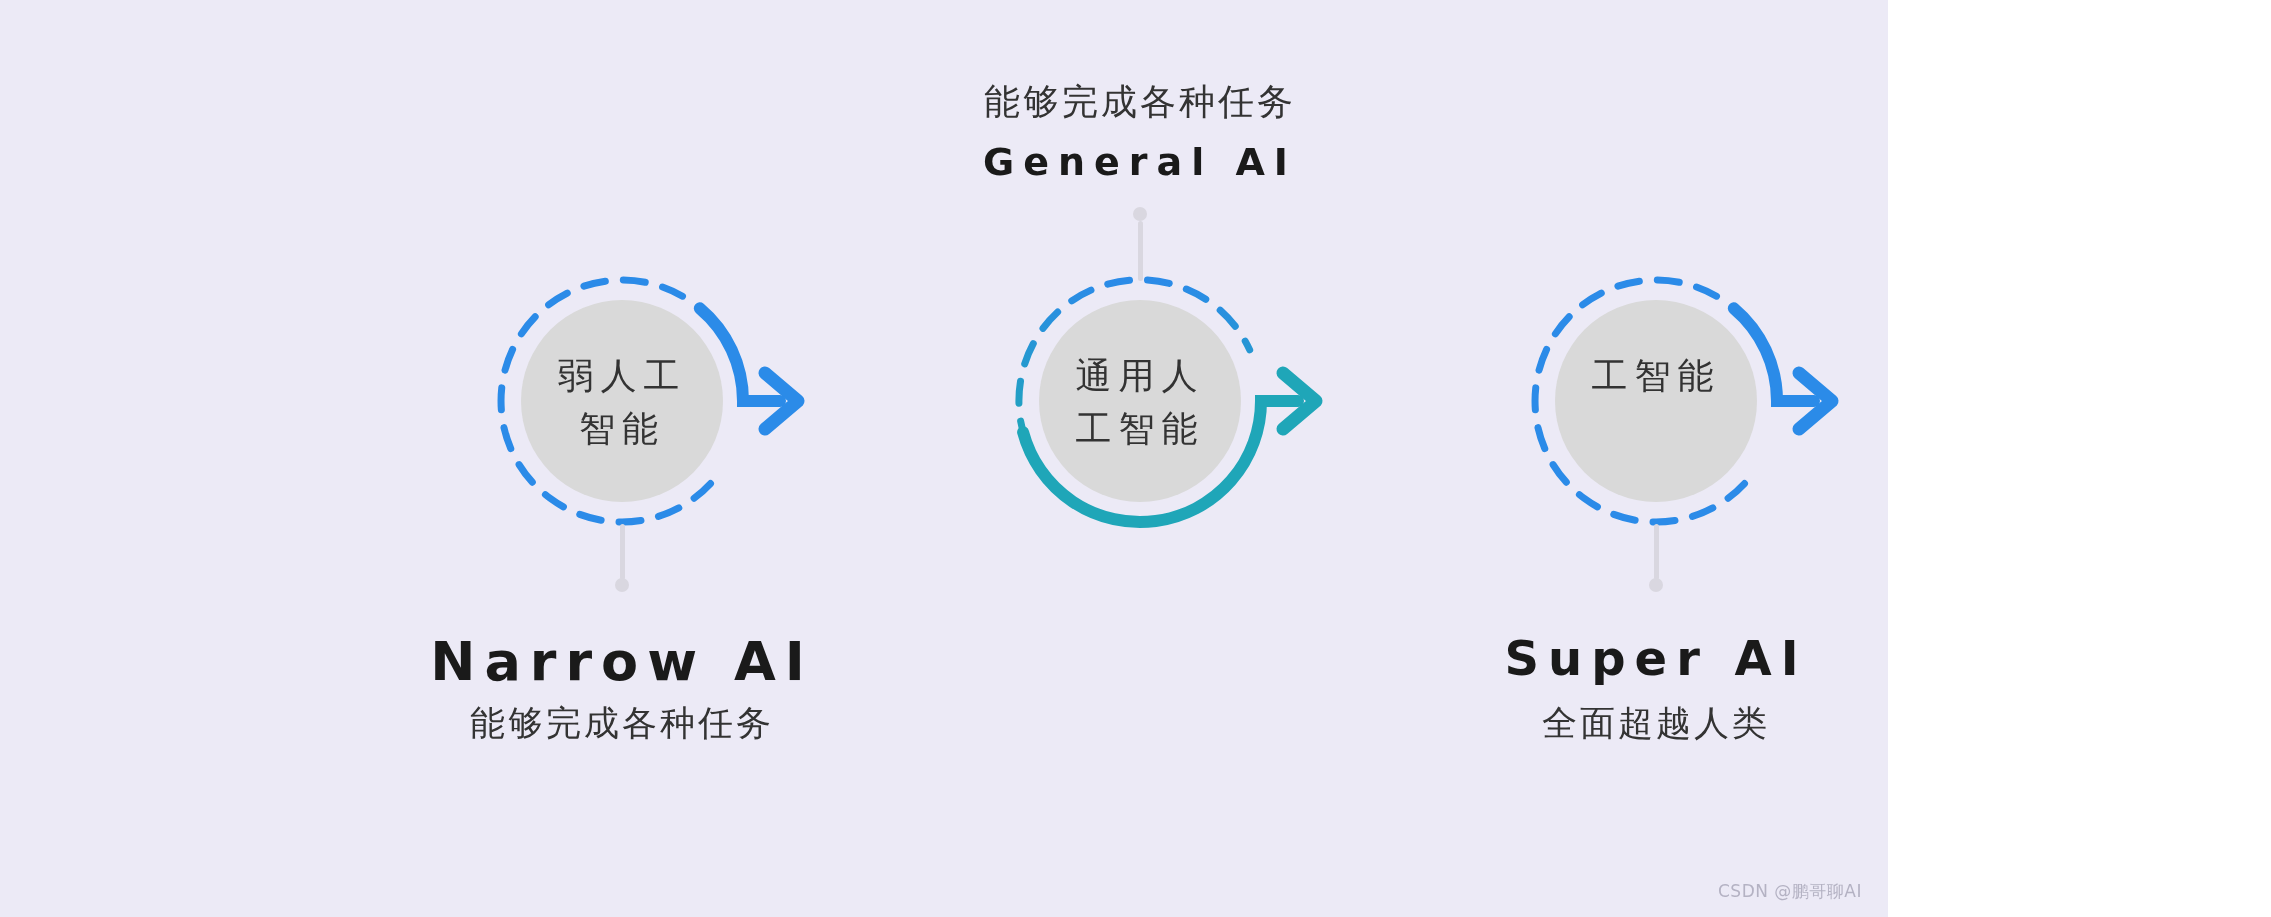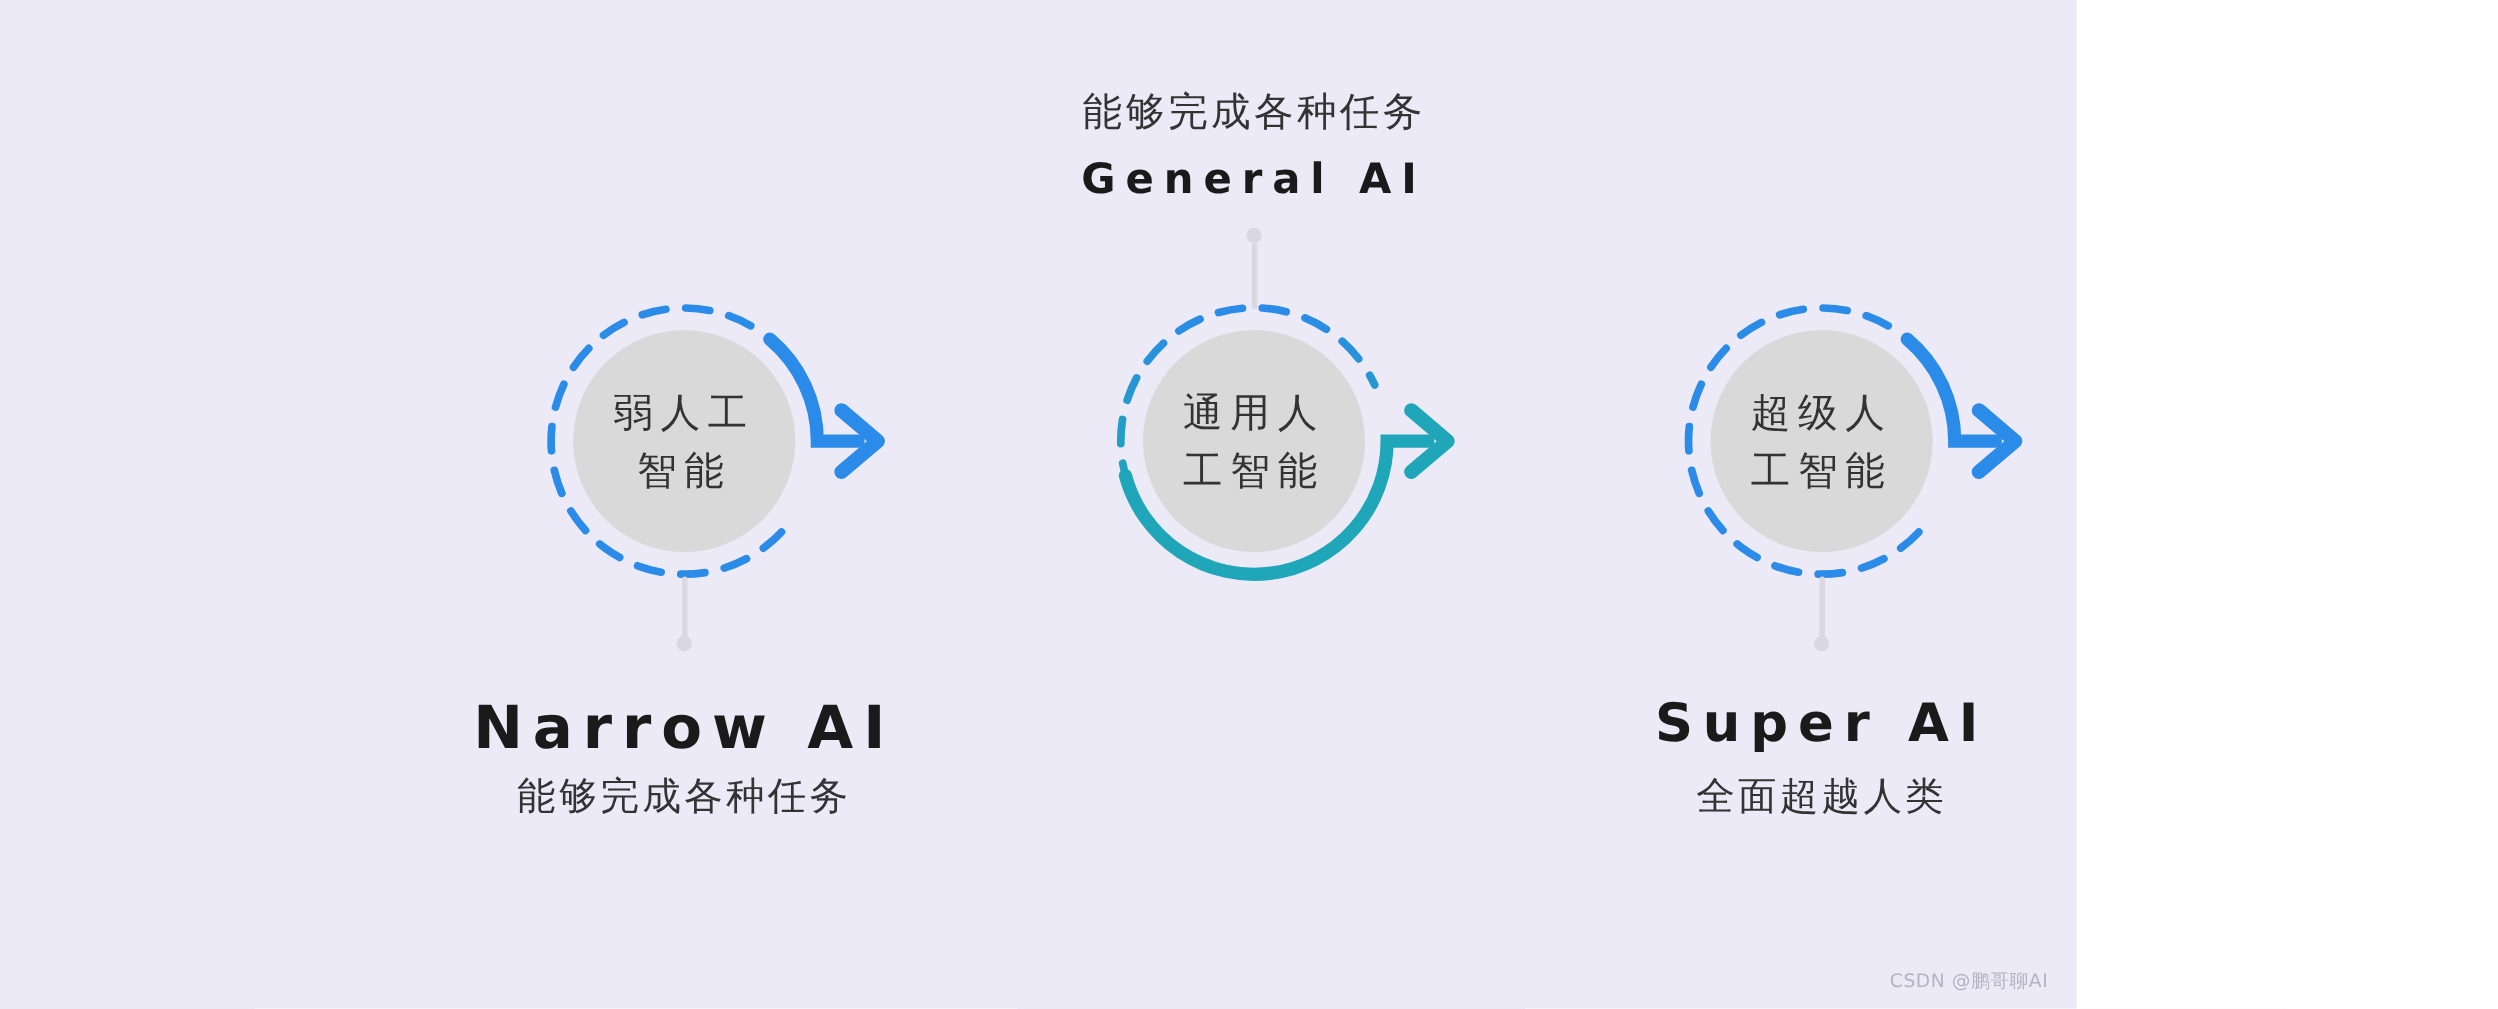--- a/index.html
+++ b/index.html
@@ -144,21 +144,20 @@
   <div class="title title-narrow">Narrow AI</div>
   <div class="caption caption-narrow">能够完成各种任务</div>
 
   <svg class="node-svg svg-super" viewBox="0 0 340 280">
     <circle cx="140" cy="140" r="101" class="fill-gray"></circle>
     <path d="M 200.5 35.2 A 121 121 0 1 0 232.7 217.8" class="ring stroke-blue"></path>
     <path d="M 217.8 47.3 A 121 121 0 0 1 261 140 L 298 140" class="arrow stroke-blue"></path>
     <path d="M 283 112 L 316 140 L 283 168" class="head stroke-blue"></path>
   </svg>
   <div class="circle-label cl-super">
-    <div>超级人</div>
     <div>工智能</div>
   </div>
   <div class="connector conn-super"></div>
   <div class="dot dot-super"></div>
   <div class="title title-super">Super AI</div>
   <div class="caption caption-super">全面超越人类</div>
 
   <div class="watermark">CSDN @鹏哥聊AI</div>
 
 </div>

